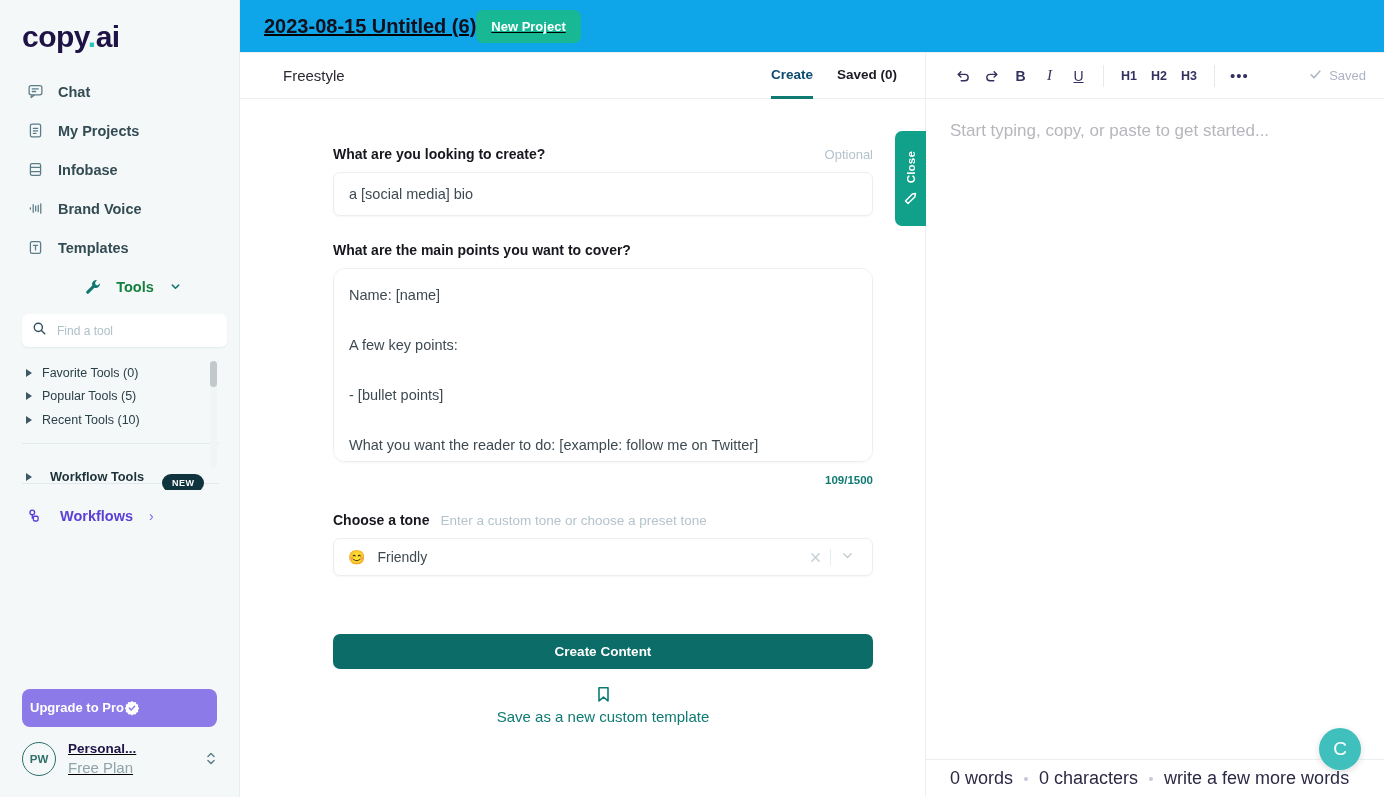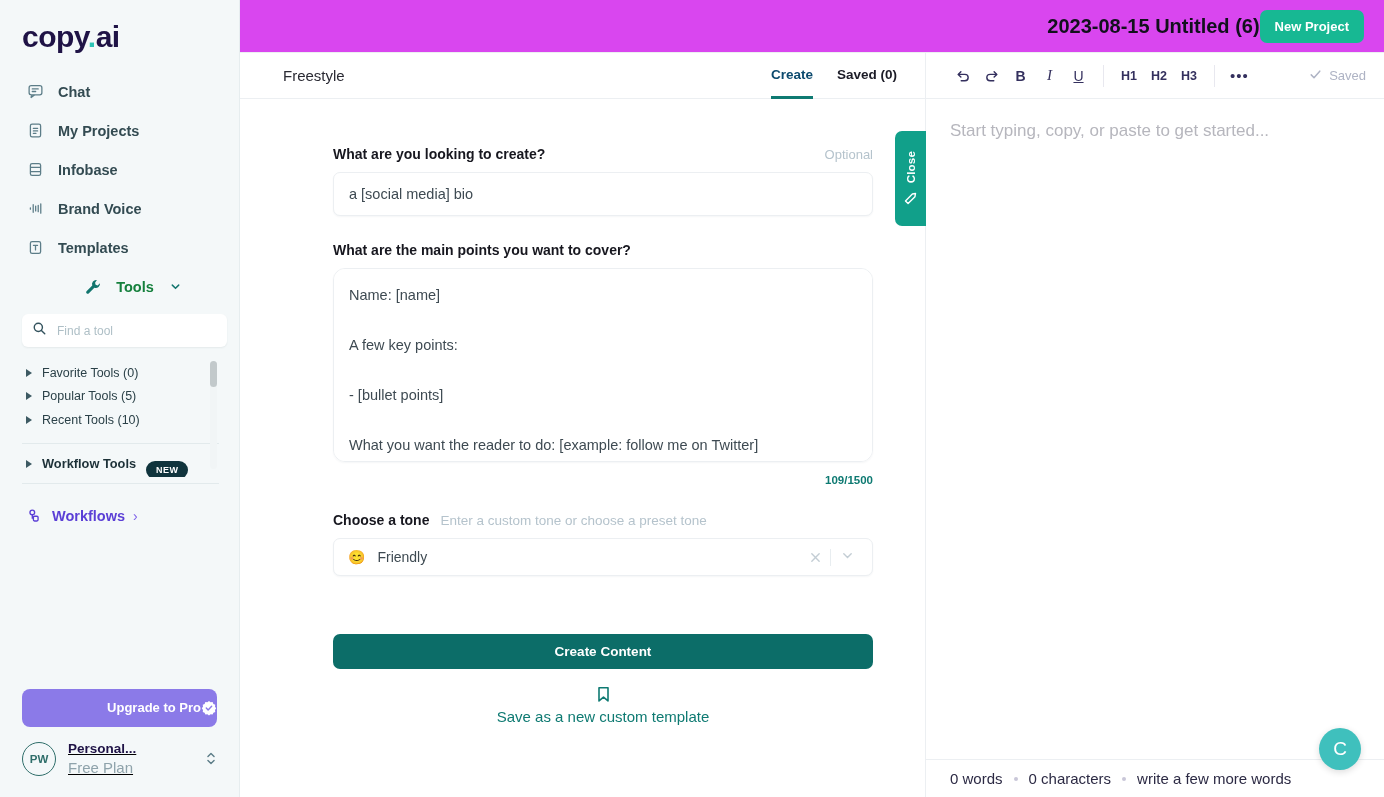--- a/index.html
+++ b/index.html
@@ -52,72 +52,72 @@
 
   .tools-panel { margin: 14px 0 0 0; position: relative; height: 118px; }
   .tool-group {
     display: flex; align-items: center; gap: 10px;
     padding-left: 26px; height: 23.5px;
     font-size: 12.5px; color: #2b4148; cursor: pointer;
   }
   .tri { width: 0; height: 0; border-left: 6px solid #3d5a63; border-top: 4.5px solid transparent; border-bottom: 4.5px solid transparent; flex: none; }
   .tools-divider { height: 1px; background: #e2eaec; margin: 11px 20px 0 22px; }
   .wf-tools {
-    display: flex; align-items: center; gap: 10px;
-    padding-left: 26px; height: 26px; margin-top: 7px;
+    display: flex; align-items: center; gap: 18px;
+    padding-left: 26px; height: 26px; margin-top: 20px;
     font-size: 12.8px; color: #1d3138; font-weight: 600; cursor: pointer;
     position: relative; overflow: hidden;
   }
   .wf-badge {
     background: #10343d; color: #fff; font-size: 9px; font-weight: 700;
     border-radius: 11px; padding: 4px 10px; letter-spacing: .4px;
     position: relative; top: 6px;
   }
   .tools-scroll {
     position: absolute; right: 22px; top: 0; width: 7px; height: 108px;
     background: #f1f5f6; border-radius: 4px;
   }
   .tools-scroll-thumb { width: 7px; height: 26px; background: #c2c9cb; border-radius: 4px; }
   .panel-bottom-divider { height: 1px; background: #e2eaec; margin: 4px 20px 0 22px; }
 
   .wf-row {
-    display: flex; align-items: center; gap: 8px;
+    display: flex; align-items: center; gap: 16px;
     padding-left: 26px; height: 40px; margin-top: 12px;
     color: #5b3fd6; font-size: 14.5px; font-weight: 700; cursor: pointer;
   }
   .wf-row .arrow { color: #7e62ea; font-weight: 400; font-size: 14px; }
 
   .side-spacer { flex: 1; }
 
   .upgrade {
     margin: 0 22px 14px 22px; height: 38px; border-radius: 8px;
     background: #8b7ae8; color: #fff;
-    display: flex; align-items: center; justify-content: flex-end; gap: 0;
-    font-size: 13px; font-weight: 700; cursor: pointer;
+    display: flex; align-items: center; justify-content: flex-start; gap: 0;
+    font-size: 13px; font-weight: 700; cursor: pointer; padding-left: 8px;
   }
   .verify-badge { width: 16px; height: 16px; flex: none; }
 
   .acct { display: flex; align-items: center; gap: 12px; padding: 0 22px 20px 22px; cursor: pointer; }
   .avatar {
     width: 34px; height: 34px; border-radius: 50%;
     border: 1.6px solid #2f6e6a; color: #2f6e6a;
     display: flex; align-items: center; justify-content: center;
     font-size: 11.5px; font-weight: 700; flex: none; background: #f4f8f9;
   }
   .acct-txt { flex: 1; min-width: 0; text-decoration: underline; }
   .acct-name { font-size: 13.5px; font-weight: 700; color: #1f1346; line-height: 1.25; }
   .acct-plan { font-size: 15px; color: #8fa3ab; line-height: 1.3; }
   .updown { color: #5c7d88; display: flex; flex-direction: column; line-height: .62; font-size: 12px; }
 
   
   .main { flex: 1; display: flex; flex-direction: column; min-width: 0; position: relative; }
 
   .topbar {
-    height: 52px; display: flex; align-items: center; justify-content: flex-end;
-    padding: 0 20px 0 24px; background: #d946ef; flex: none;
+    height: 52px; display: flex; align-items: center; justify-content: flex-start;
+    padding: 0 20px 0 24px; background: #0ea5e9; flex: none; text-decoration: underline;
   }
   .doc-title { font-size: 20px; font-weight: 700; color: #12101c; }
   .new-project {
     background: #17b893; color: #fff; border: none; border-radius: 7px;
     font-family: inherit; font-size: 13px; font-weight: 700;
     padding: 9px 15px; cursor: pointer;
   }
 
   .workarea { flex: 1; display: flex; min-height: 0; border-top: 1px solid #eceff2; }
 
@@ -245,21 +245,21 @@
   .tb-spacer { flex: 1; }
   .saved-ind { display: flex; align-items: center; gap: 7px; color: #aeb3c4; font-size: 13px; }
   .saved-check { color: #aeb3c4; font-size: 12px; }
 
   .editor-body { flex: 1; padding: 22px 28px 0 24px; min-height: 0; overflow: hidden; }
   .editor-placeholder { font-size: 17px; color: #b6b6bd; }
 
   .editor-footer {
     height: 38px; flex: none; border-top: 1px solid #eceff2;
     display: flex; align-items: center; gap: 11px; padding: 0 24px;
-    font-size: 15px; color: #2c2a44;
+    font-size: 18px; color: #2c2a44;
   }
   .fdot { width: 4px; height: 4px; border-radius: 50%; background: #c9c7d8; }
 
   .fab {
     position: absolute; right: 23px; bottom: 27px;
     width: 42px; height: 42px; border-radius: 50%; background: #3fc0bd;
     display: flex; align-items: center; justify-content: center;
     color: #fff; font-size: 19px; font-weight: 400; cursor: pointer;
     box-shadow: 0 2px 7px rgba(0,0,0,.14); z-index: 9;
   }

